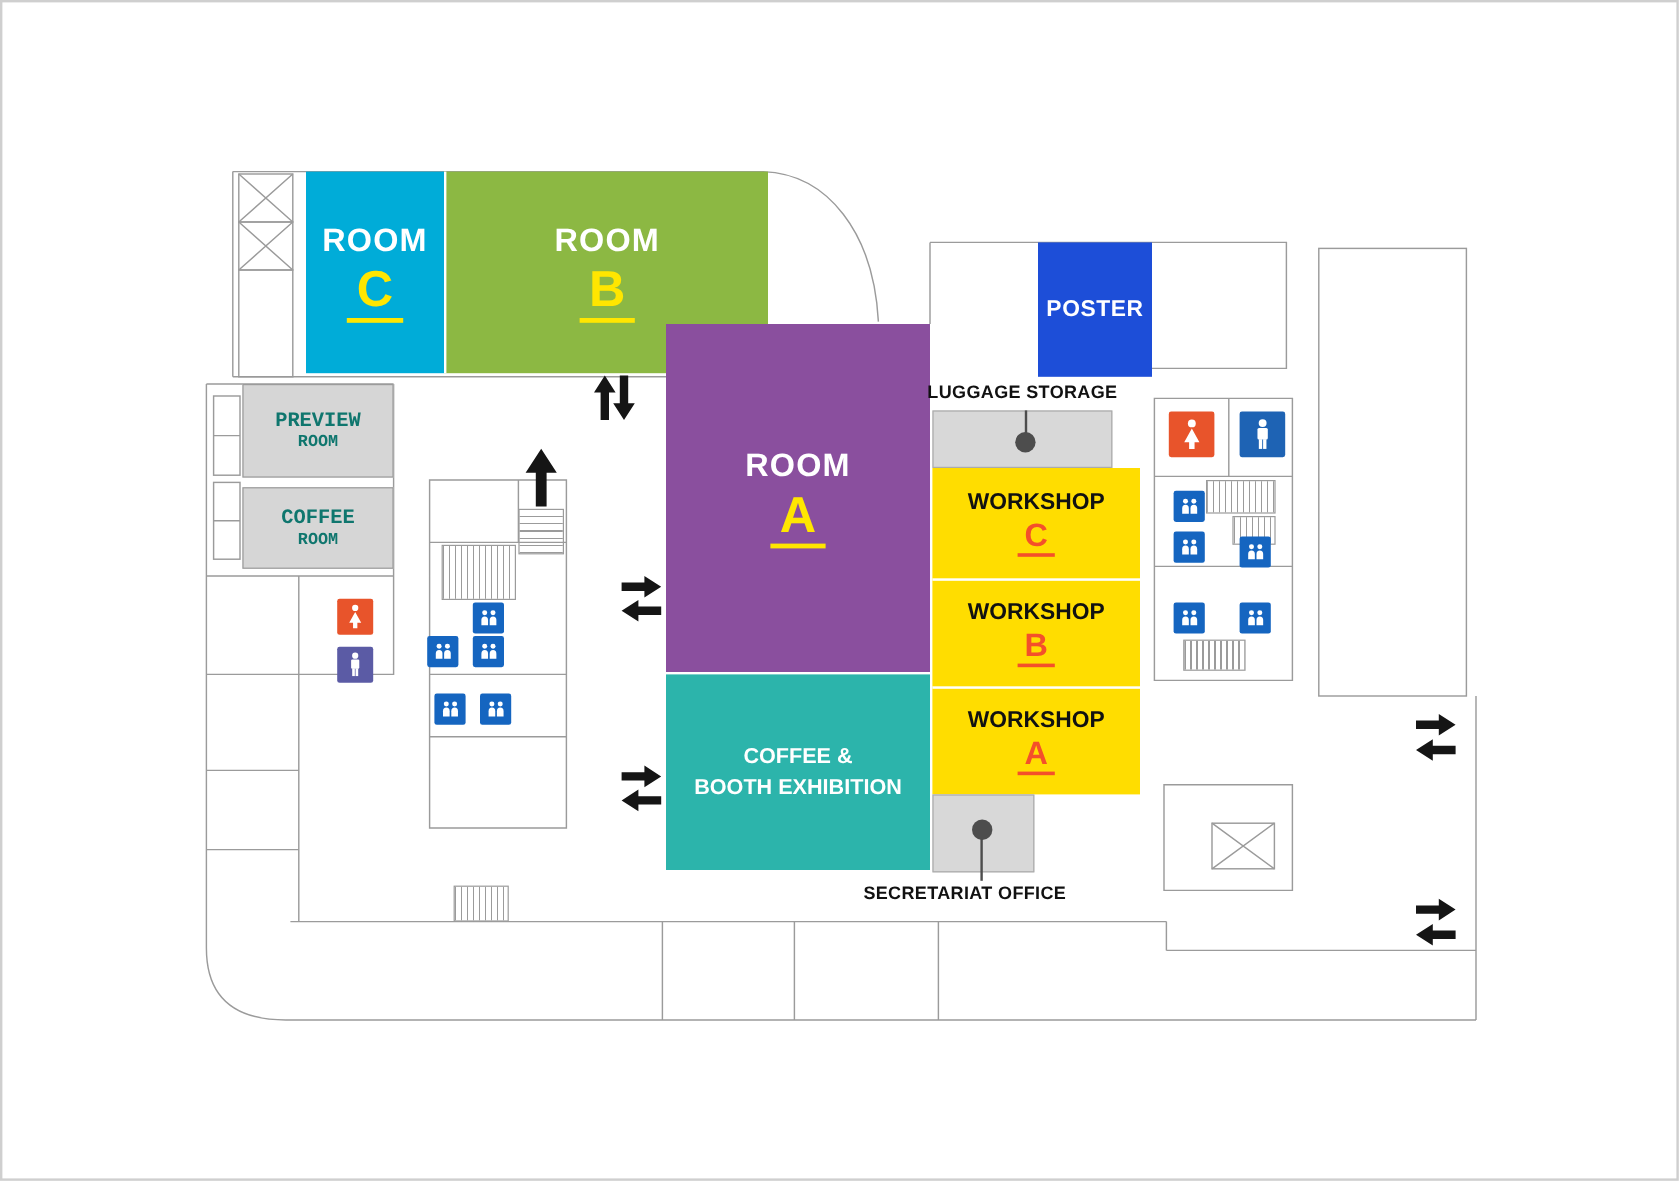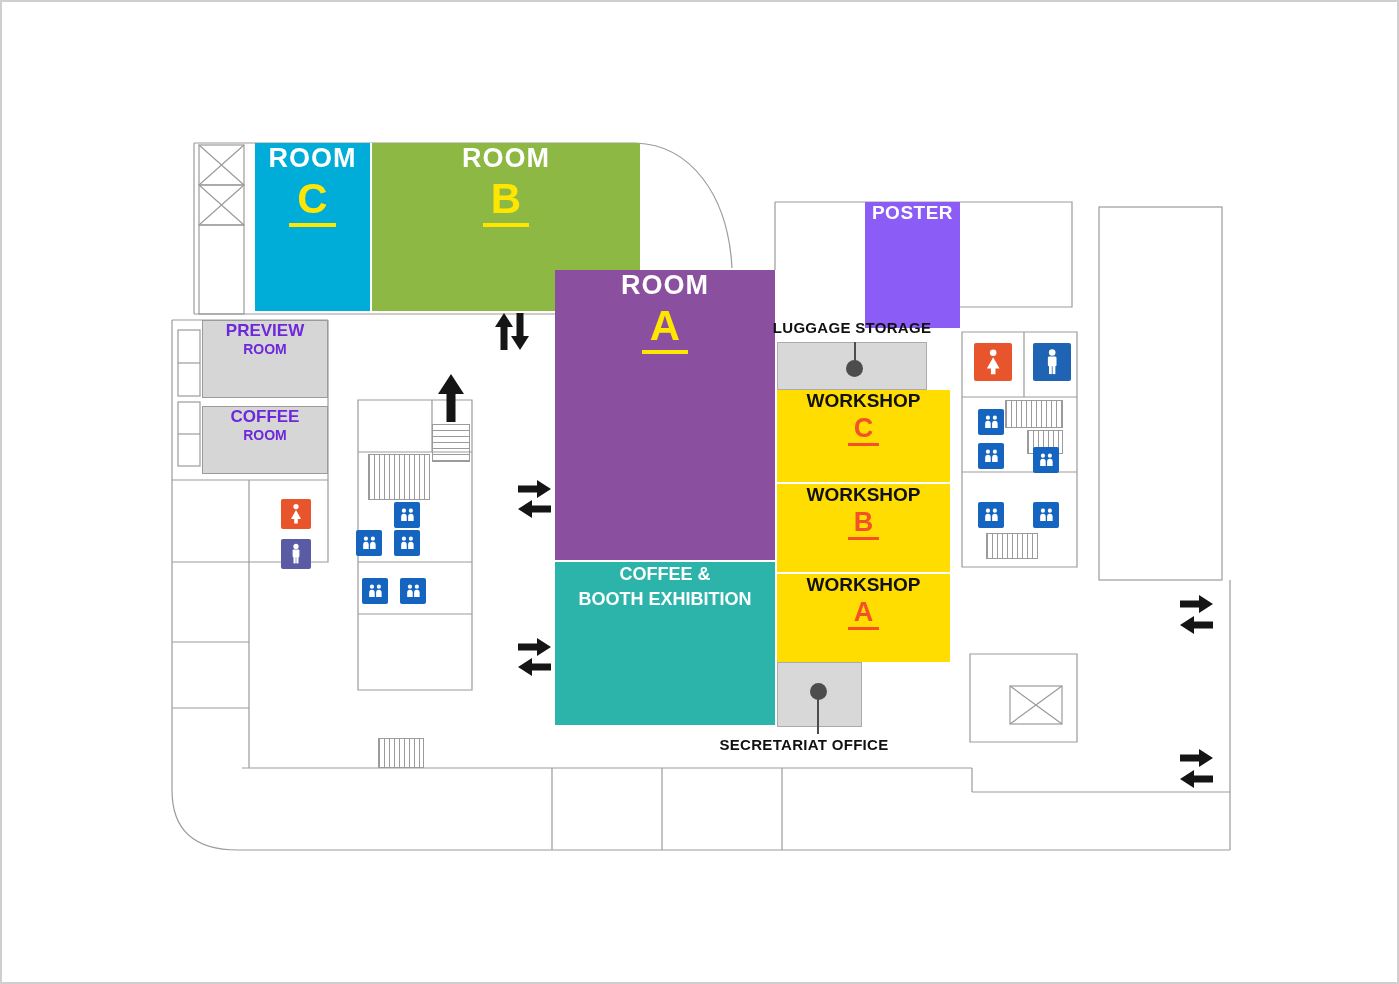--- a/index.html
+++ b/index.html
@@ -1,43 +1,43 @@
 <!DOCTYPE html>
 <html><head>
 <meta charset="utf-8">
 <style>
   * { margin:0; padding:0; box-sizing:border-box; }
   body { font-family:"Liberation Sans", sans-serif; background:#fff; }
   .canvas { position:relative; width:1399px; height:984px; background:#fff;
             border:2px solid #cfcfcf; overflow:hidden; }
   .layer { position:absolute; left:0; top:0; width:1399px; height:984px; }
   .room { position:absolute; display:flex; flex-direction:column; align-items:center;
-          text-align:center; font-weight:bold; }
+          justify-content:center; text-align:center; font-weight:bold; }
 
   .room-c { left:253px; top:141px; width:115px; height:168px; background:#00ACD8; }
   .room-b { left:368px; top:141px; width:270px; height:168px; background:#8CB843; border-left:2px solid #fff; }
   .room-a { left:553px; top:268px; width:220px; height:290px; background:#8A4F9E; }
   .room-name { color:#fff; font-size:27px; letter-spacing:1px; }
   .room-letter { color:#FFE600; font-size:42px; line-height:1.05; padding:0 8px 2px;
                  border-bottom:4px solid #FFE600; margin-top:3px; }
 
   .coffee { left:553px; top:558px; width:220px; height:165px; background:#2CB4AB;
             color:#fff; font-size:18px; line-height:1.4; border-top:2px solid #fff; }
-  .poster { left:863px; top:200px; width:95px; height:126px; background:#8b5cf6;
+  .poster { left:863px; top:200px; width:95px; height:112px; background:#1d4ed8;
             color:#fff; font-size:19px; letter-spacing:0.5px; }
 
   .workshop { left:775px; width:173px; background:#FFDD00; }
   .workshop-c { top:388px; height:92px; }
   .workshop-b { top:480px; height:90px; border-top:2px solid #fff; }
   .workshop-a { top:570px; height:90px; border-top:2px solid #fff; }
   .w-name { color:#111; font-size:19px; }
   .w-letter { color:#F4502A; font-size:27px; line-height:1.05; padding:0 6px 1px;
               border-bottom:3px solid #F4502A; margin-top:2px; }
 
-  .gray-room { background:#D6D6D6; border:1px solid #9b9b9b; color:#6d28d9; }
+  .gray-room { background:#D6D6D6; border:1px solid #9b9b9b; color:#0f766e;font-family:Liberation Mono, monospace; }
   .preview { left:200px; top:318px; width:126px; height:78px; }
   .meeting { left:200px; top:404px; width:126px; height:68px; }
   .gr-line1 { font-size:17px; }
   .gr-line2 { font-size:14px; }
 
   .strip { position:absolute; background:#D8D8D8; border:1px solid #ababab; }
   .luggage-strip { left:775px; top:340px; width:150px; height:48px; }
   .secretariat-strip { left:775px; top:660px; width:85px; height:65px; }
 
   .map-label { position:absolute; font-weight:bold; color:#111; font-size:15px;

